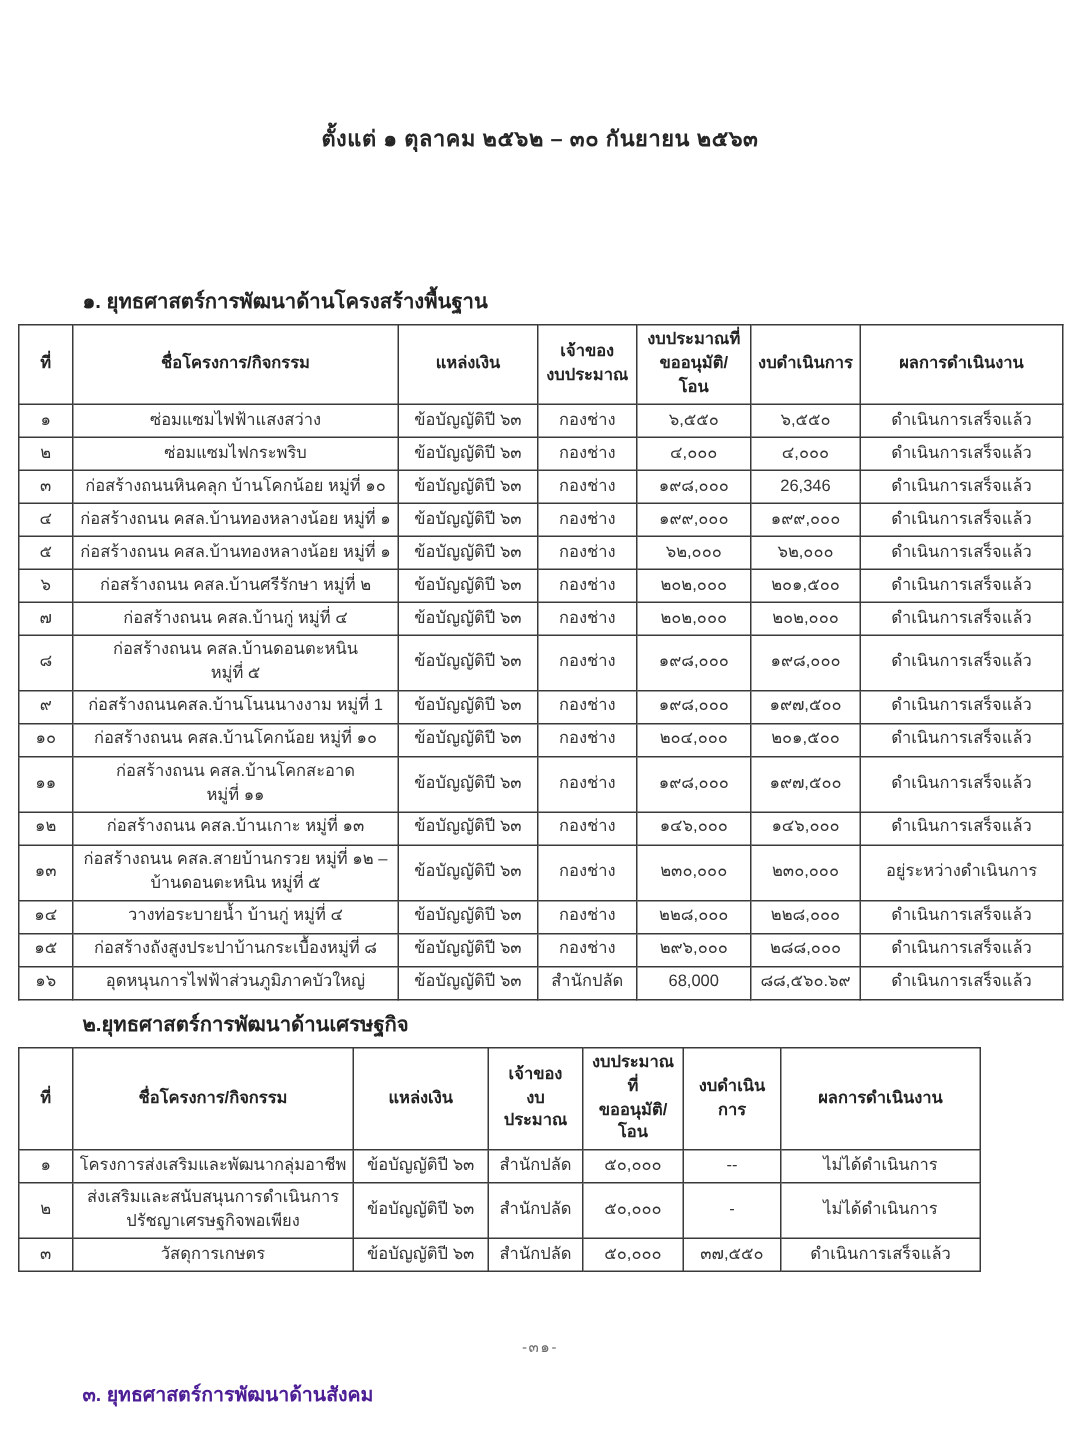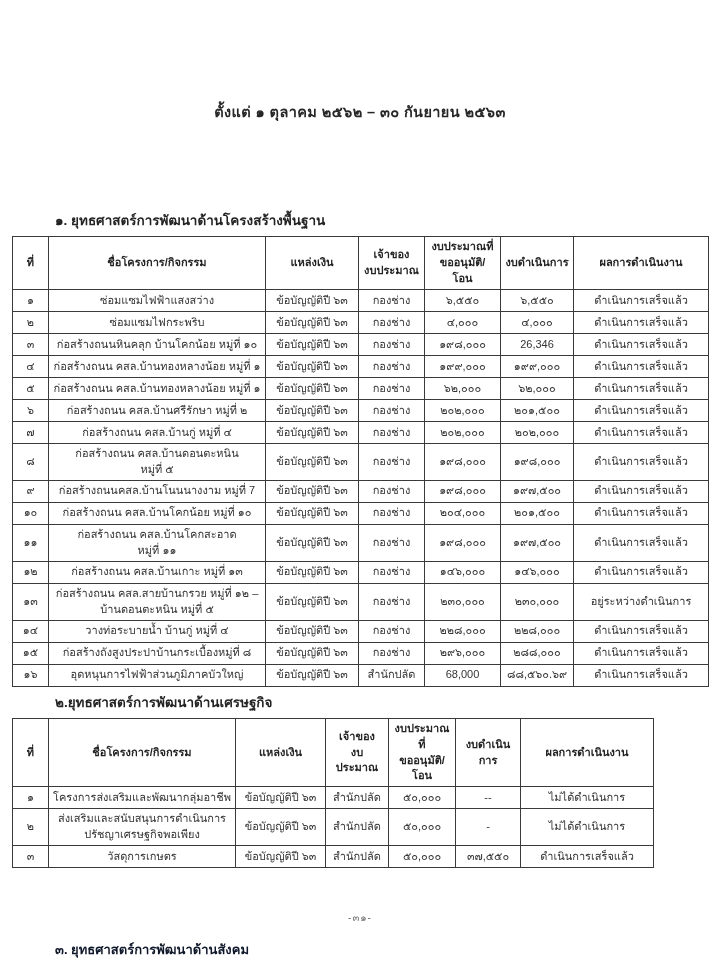--- a/index.html
+++ b/index.html
@@ -5,21 +5,21 @@
   html,body { margin:0; padding:0; }
   body {
     width:720px; height:960px;
     background:#ffffff;
     font-family:"Liberation Sans","DejaVu Sans",sans-serif;
     color:#2e2e2e;
   }
   .page { position:relative; width:720px; height:960px; overflow:hidden; background:#fff; }
 
   .doc-title {
-    padding-top:100px;
+    padding-top:80px;
     text-align:center;
     font-weight:bold;
     font-size:14.5px;
     color:#262626;
     letter-spacing:0.4px;
   }
 
   .sec-heading {
     margin:0 0 5px 55px;
     font-weight:bold;
@@ -63,21 +63,21 @@
     margin-top:42px;
     text-align:center;
     font-size:10px;
     color:#6d6d6d;
     letter-spacing:1px;
   }
   .next-section {
     margin:14px 0 0 55px;
     font-weight:bold;
     font-size:13px;
-    color:#0f172a;
+    color:#4c1d95;
   }
 </style>
 </head>
 <body>
 
 <div class="page">
 
   <div class="doc-title">ตั้งแต่  ๑  ตุลาคม ๒๕๖๒ – ๓๐  กันยายน  ๒๕๖๓</div>
 
   <div class="sec-heading sec1-heading">๑. ยุทธศาสตร์การพัฒนาด้านโครงสร้างพื้นฐาน</div>
@@ -175,21 +175,21 @@
           <td class="c1">ก่อสร้างถนน คสล.บ้านดอนตะหนิน
 หมู่ที่ ๕</td>
           <td class="c2">ข้อบัญญัติปี ๖๓</td>
           <td class="c3">กองช่าง</td>
           <td class="c4">๑๙๘,๐๐๐</td>
           <td class="c5">๑๙๘,๐๐๐</td>
           <td class="c6">ดำเนินการเสร็จแล้ว</td>
         </tr>
         <tr>
           <td class="c0">๙</td>
-          <td class="c1">ก่อสร้างถนนคสล.บ้านโนนนางงาม หมู่ที่ 7</td>
+          <td class="c1">ก่อสร้างถนนคสล.บ้านโนนนางงาม หมู่ที่ 1</td>
           <td class="c2">ข้อบัญญัติปี ๖๓</td>
           <td class="c3">กองช่าง</td>
           <td class="c4">๑๙๘,๐๐๐</td>
           <td class="c5">๑๙๗,๕๐๐</td>
           <td class="c6">ดำเนินการเสร็จแล้ว</td>
         </tr>
         <tr>
           <td class="c0">๑๐</td>
           <td class="c1">ก่อสร้างถนน คสล.บ้านโคกน้อย หมู่ที่ ๑๐</td>
           <td class="c2">ข้อบัญญัติปี ๖๓</td>

